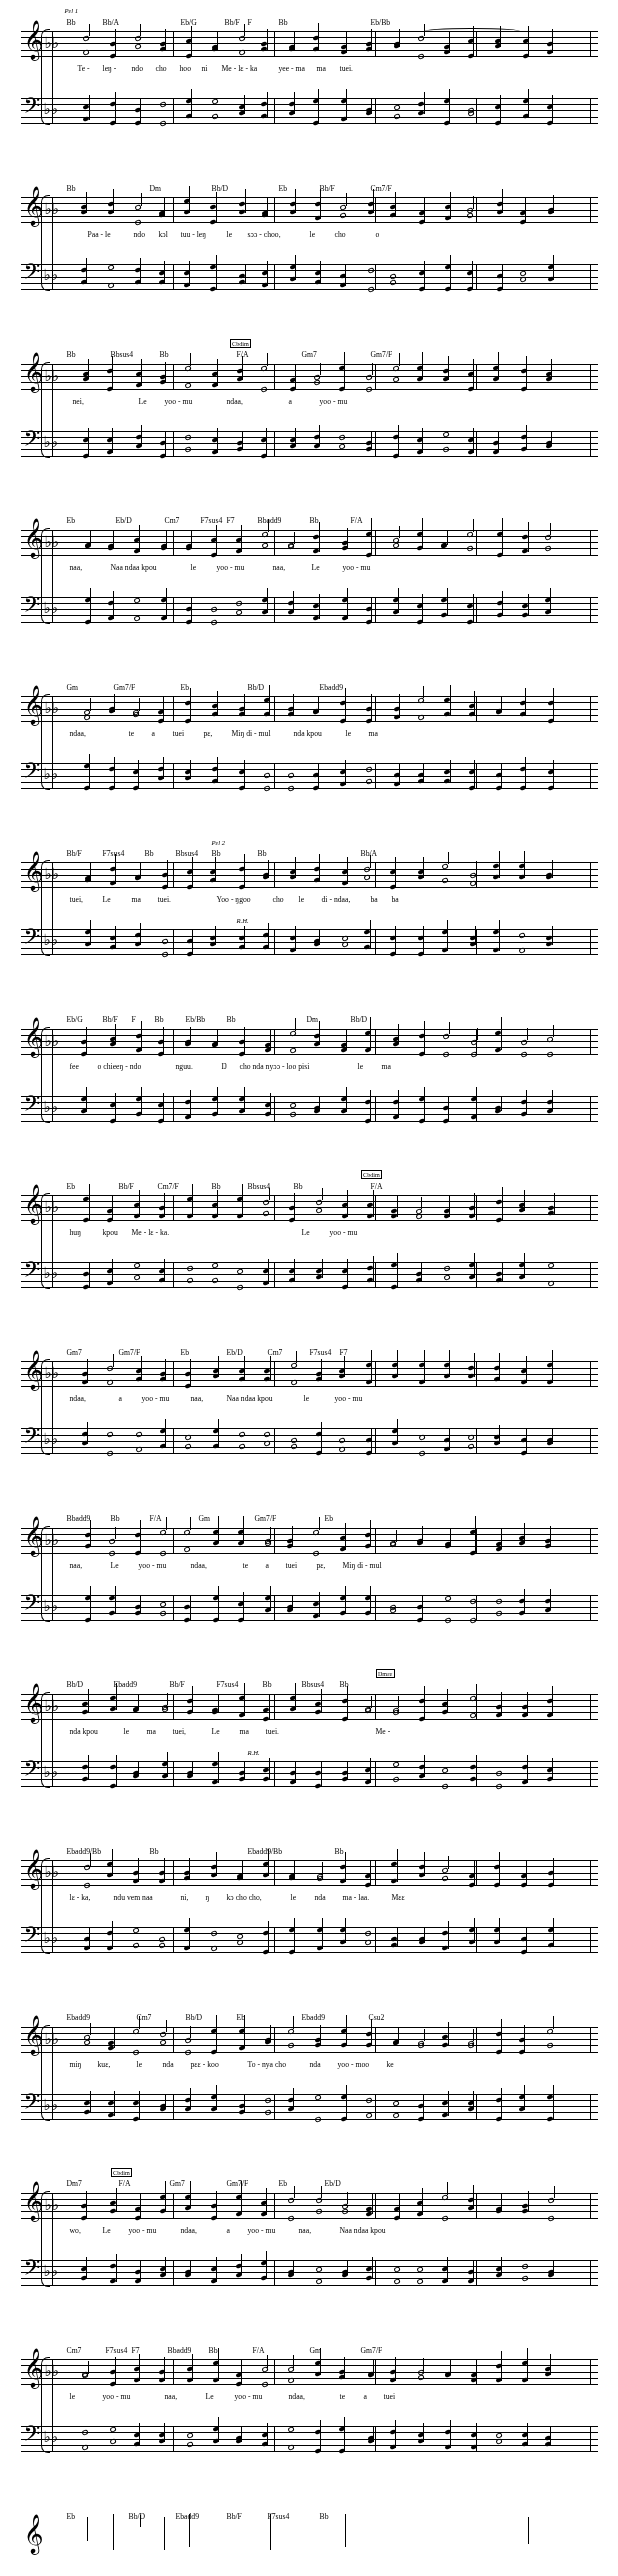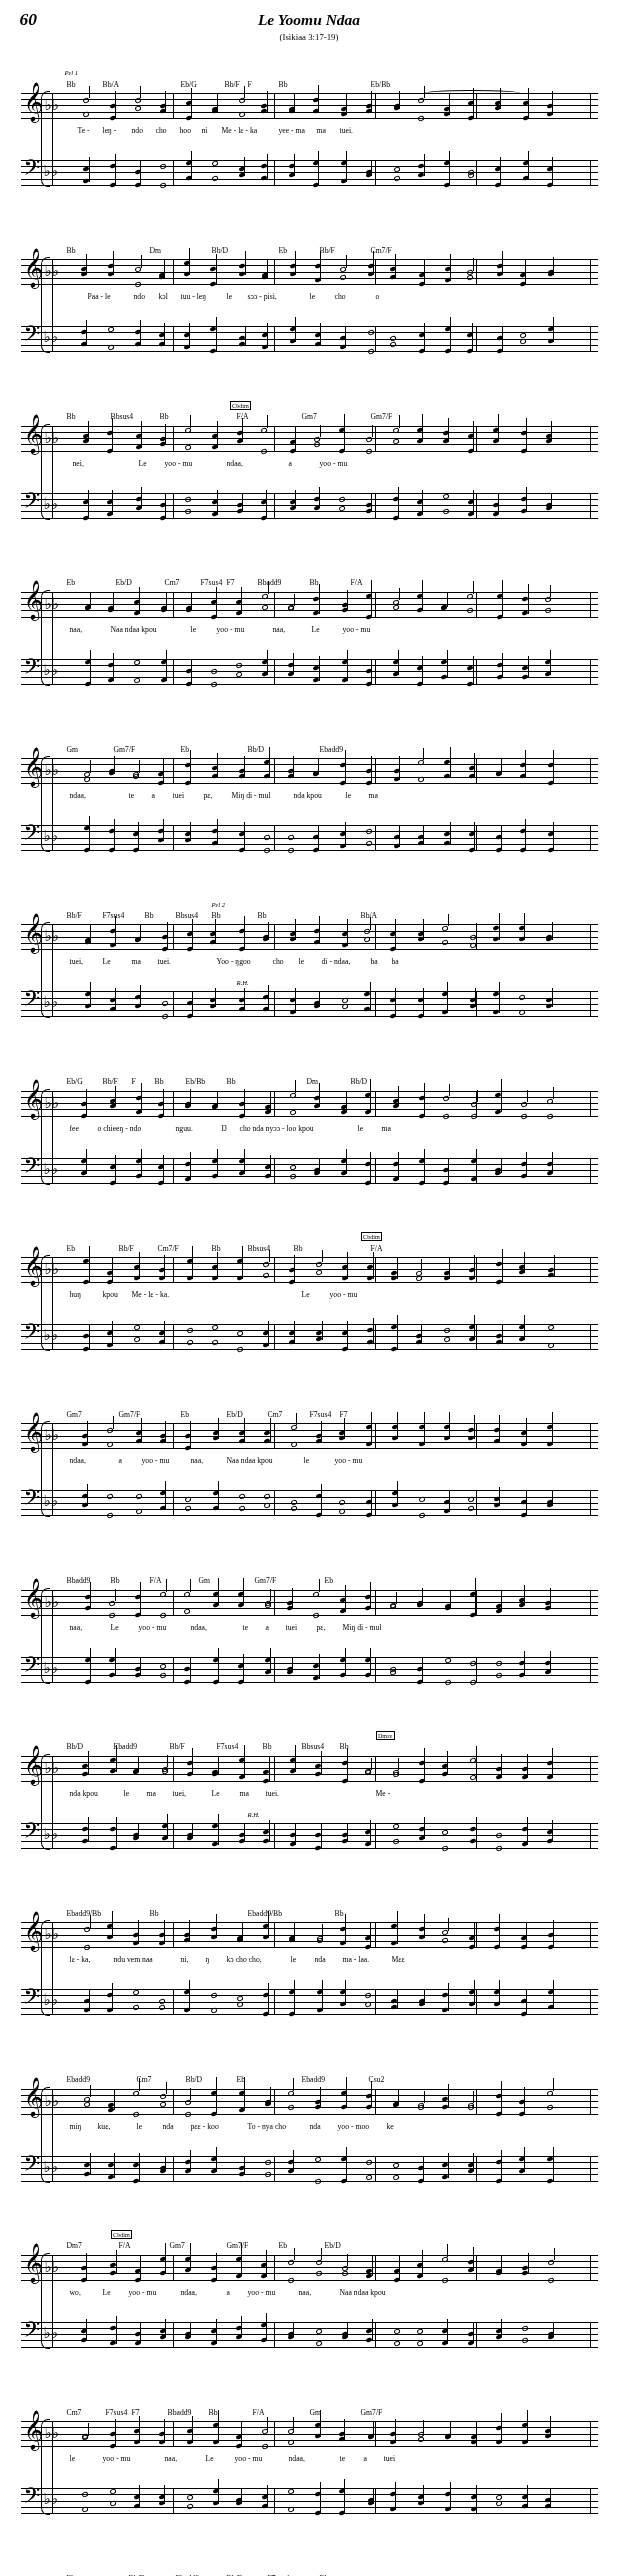--- a/index.html
+++ b/index.html
@@ -130,25 +130,20 @@
     border-top:0.8px solid #000;
     border-radius:50%;
     height:7.2px;
   }
 </style>
 </head>
 <body>
 
 <div class="page">
 
-  <div class="hdr">
-    <div class="page-number">60</div>
-    <div class="song-title">Le Yoomu Ndaa</div>
-    <div class="song-subtitle">(Isikiaa 3:17-19)</div>
-  </div>
 
   <div id="systems-container">
       <div class="system">
         <div class="brace" style="left:20.6px; top:29px; height:96px;"></div>
         <div class="sysbar" style="top:31px; height:92px;"></div>
         <div class="staff" style="top:31px;">
           <div class="ln"></div>
           <div class="ln"></div>
           <div class="ln"></div>
           <div class="ln"></div>
@@ -450,21 +445,21 @@
         <div class="chord" style="left:129px; top:17.5px;">Dm</div>
         <div class="chord" style="left:191px; top:17.5px;">Bb/D</div>
         <div class="chord" style="left:258px; top:17.5px;">Eb</div>
         <div class="chord" style="left:299px; top:17.5px;">Bb/F</div>
         <div class="chord" style="left:350px; top:17.5px;">Cm7/F</div>
         <div class="lyric" style="left:67px; top:64px;">Paa - le</div>
         <div class="lyric" style="left:113px; top:64px;">ndo</div>
         <div class="lyric" style="left:138px; top:64px;">kɔl</div>
         <div class="lyric" style="left:160px; top:64px;">tuu - leŋ</div>
         <div class="lyric" style="left:206px; top:64px;">le</div>
-        <div class="lyric" style="left:227px; top:64px;">sɔɔ - pisi,</div>
+        <div class="lyric" style="left:227px; top:64px;">sɔɔ - choo,</div>
         <div class="lyric" style="left:289px; top:64px;">le</div>
         <div class="lyric" style="left:314px; top:64px;">cho</div>
         <div class="lyric" style="left:355px; top:64px;">o</div>
       </div>
       <div class="system">
         <div class="brace" style="left:20.6px; top:29px; height:96px;"></div>
         <div class="sysbar" style="top:31px; height:92px;"></div>
         <div class="staff" style="top:31px;">
           <div class="ln"></div>
           <div class="ln"></div>
@@ -1244,21 +1239,21 @@
         <div class="chord" style="left:111px; top:17.5px;">F</div>
         <div class="chord" style="left:134px; top:17.5px;">Bb</div>
         <div class="chord" style="left:165px; top:17.5px;">Eb/Bb</div>
         <div class="chord" style="left:206px; top:17.5px;">Bb</div>
         <div class="chord" style="left:286px; top:17.5px;">Dm</div>
         <div class="chord" style="left:330px; top:17.5px;">Bb/D</div>
         <div class="lyric" style="left:49px; top:64px;">fee</div>
         <div class="lyric" style="left:77px; top:64px;">o chieeŋ - ndo</div>
         <div class="lyric" style="left:155px; top:64px;">nguu.</div>
         <div class="lyric" style="left:201px; top:64px;">Ŋ</div>
-        <div class="lyric" style="left:219px; top:64px;">cho nda nyɔɔ - loo kpou</div>
+        <div class="lyric" style="left:219px; top:64px;">cho nda nyɔɔ - loo pisi</div>
         <div class="lyric" style="left:337px; top:64px;">le</div>
         <div class="lyric" style="left:361px; top:64px;">ma</div>
       </div>
       <div class="system">
         <div class="brace" style="left:20.6px; top:29px; height:96px;"></div>
         <div class="sysbar" style="top:31px; height:92px;"></div>
         <div class="staff" style="top:31px;">
           <div class="ln"></div>
           <div class="ln"></div>
           <div class="ln"></div>

